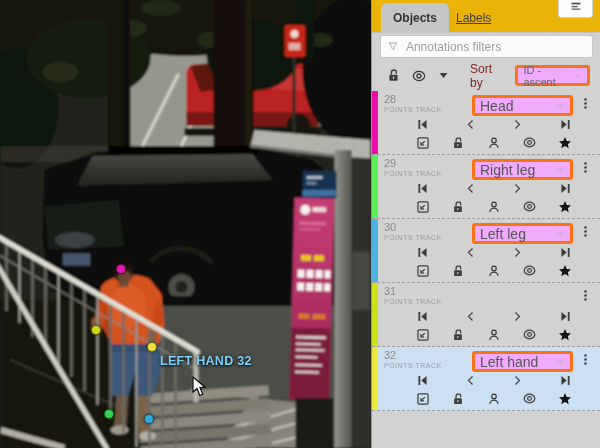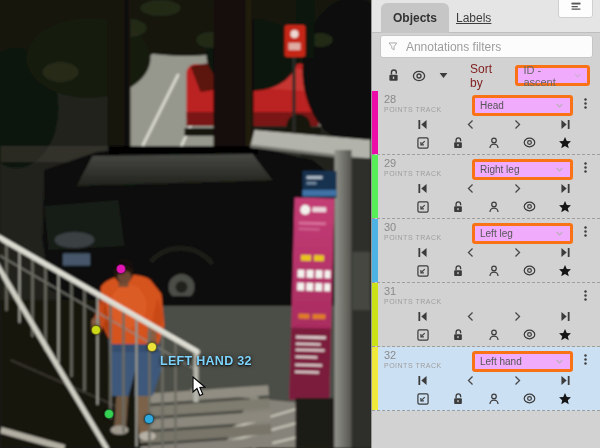--- a/index.html
+++ b/index.html
@@ -12,21 +12,21 @@
   .scene svg.art{position:absolute;left:0;top:0;}
   .kp{position:absolute;width:10px;height:10px;border-radius:50%;
       border:1px solid rgba(10,10,10,.55);box-shadow:0 0 3px rgba(0,0,0,.6);}
   .kp-label{position:absolute;left:160px;top:354px;color:#7dd3fc;font-size:12.5px;font-weight:700;
       letter-spacing:.3px;text-shadow:0 1px 2px rgba(0,0,0,.85),0 0 4px rgba(0,0,0,.5);white-space:nowrap;}
   .cursor{position:absolute;left:192px;top:376px;}
 
   
   .sidebar{position:absolute;left:371px;top:0;width:229px;height:448px;
       background:#d2d2d2;border-left:1px solid #979797;}
-  .tabbar{position:absolute;left:0;top:0;width:100%;height:33px;background:#e5e5e5;
+  .tabbar{position:absolute;left:0;top:0;width:100%;height:33px;background:#eab308;
       border-bottom:1px solid #bfbfbf;}
   .tab{position:absolute;top:3px;height:30px;line-height:30px;padding:0 12px;
       font-size:12px;color:#3d3d3d;cursor:default;}
   .tab.active{left:9px;background:#c6c6c6;border-radius:6px 6px 0 0;font-weight:700;color:#333;}
   .tab.inactive{left:72px;text-decoration:underline;}
   .menu-btn{position:absolute;right:7px;top:-8px;width:35px;height:26px;background:#fdfdfd;
       border:1px solid #cfcfcf;border-radius:3px;display:flex;align-items:flex-end;justify-content:center;padding-bottom:3px;}
   .filter-box{position:absolute;left:8px;top:35px;width:213px;height:23px;background:#fcfcfc;
       border:1px solid #c6c6c6;border-radius:3px;display:flex;align-items:center;padding:0 6px;gap:5px;}
   .filter-box input{border:0;outline:0;background:transparent;font-size:12px;color:#555;width:100%;
@@ -40,21 +40,21 @@
       align-items:center;justify-content:space-between;padding:0 5px;gap:4px;}
   .sort-dd{width:79px;font-size:11px;color:#666;}
   .objlist{position:absolute;left:0;top:91px;width:100%;height:357px;overflow:hidden;}
   .obj-row{position:relative;height:64px;border-bottom:1px dashed #9e9e9e;background:#d2d2d2;padding-left:12px;}
   .obj-row.selected{background:#cce0f3;}
   .colorbar{position:absolute;left:0;top:0;bottom:0;width:6px;}
   .row-head{position:absolute;left:12px;right:6px;top:3px;height:21px;display:flex;align-items:flex-start;}
   .idblock{width:88px;}
   .obj-id{font-size:11px;color:#8a8a8a;line-height:11px;}
   .obj-type{font-size:7px;color:#9e9e9e;letter-spacing:.5px;margin-top:1px;}
-  .label-dd{width:101px;font-size:10px;color:#555;margin-top:1px;}
+  .label-dd{width:101px;font-size:14px;color:#555;margin-top:1px;}
   .label-dd span{overflow:hidden;white-space:nowrap;}
   .dots{margin-left:auto;padding:2px 2px 0 6px;}
   .nav-row,.action-row{position:absolute;left:44px;right:28px;display:flex;align-items:center;
       justify-content:space-between;}
   .nav-row{top:25px;height:16px;}
   .action-row{top:43px;height:17px;}
   .ibtn{display:flex;align-items:center;justify-content:center;color:#3c3c3c;}
   .ic{display:block;}
   .chev{color:#b2b2b2;}
   .ic-dim{color:#474747;}

